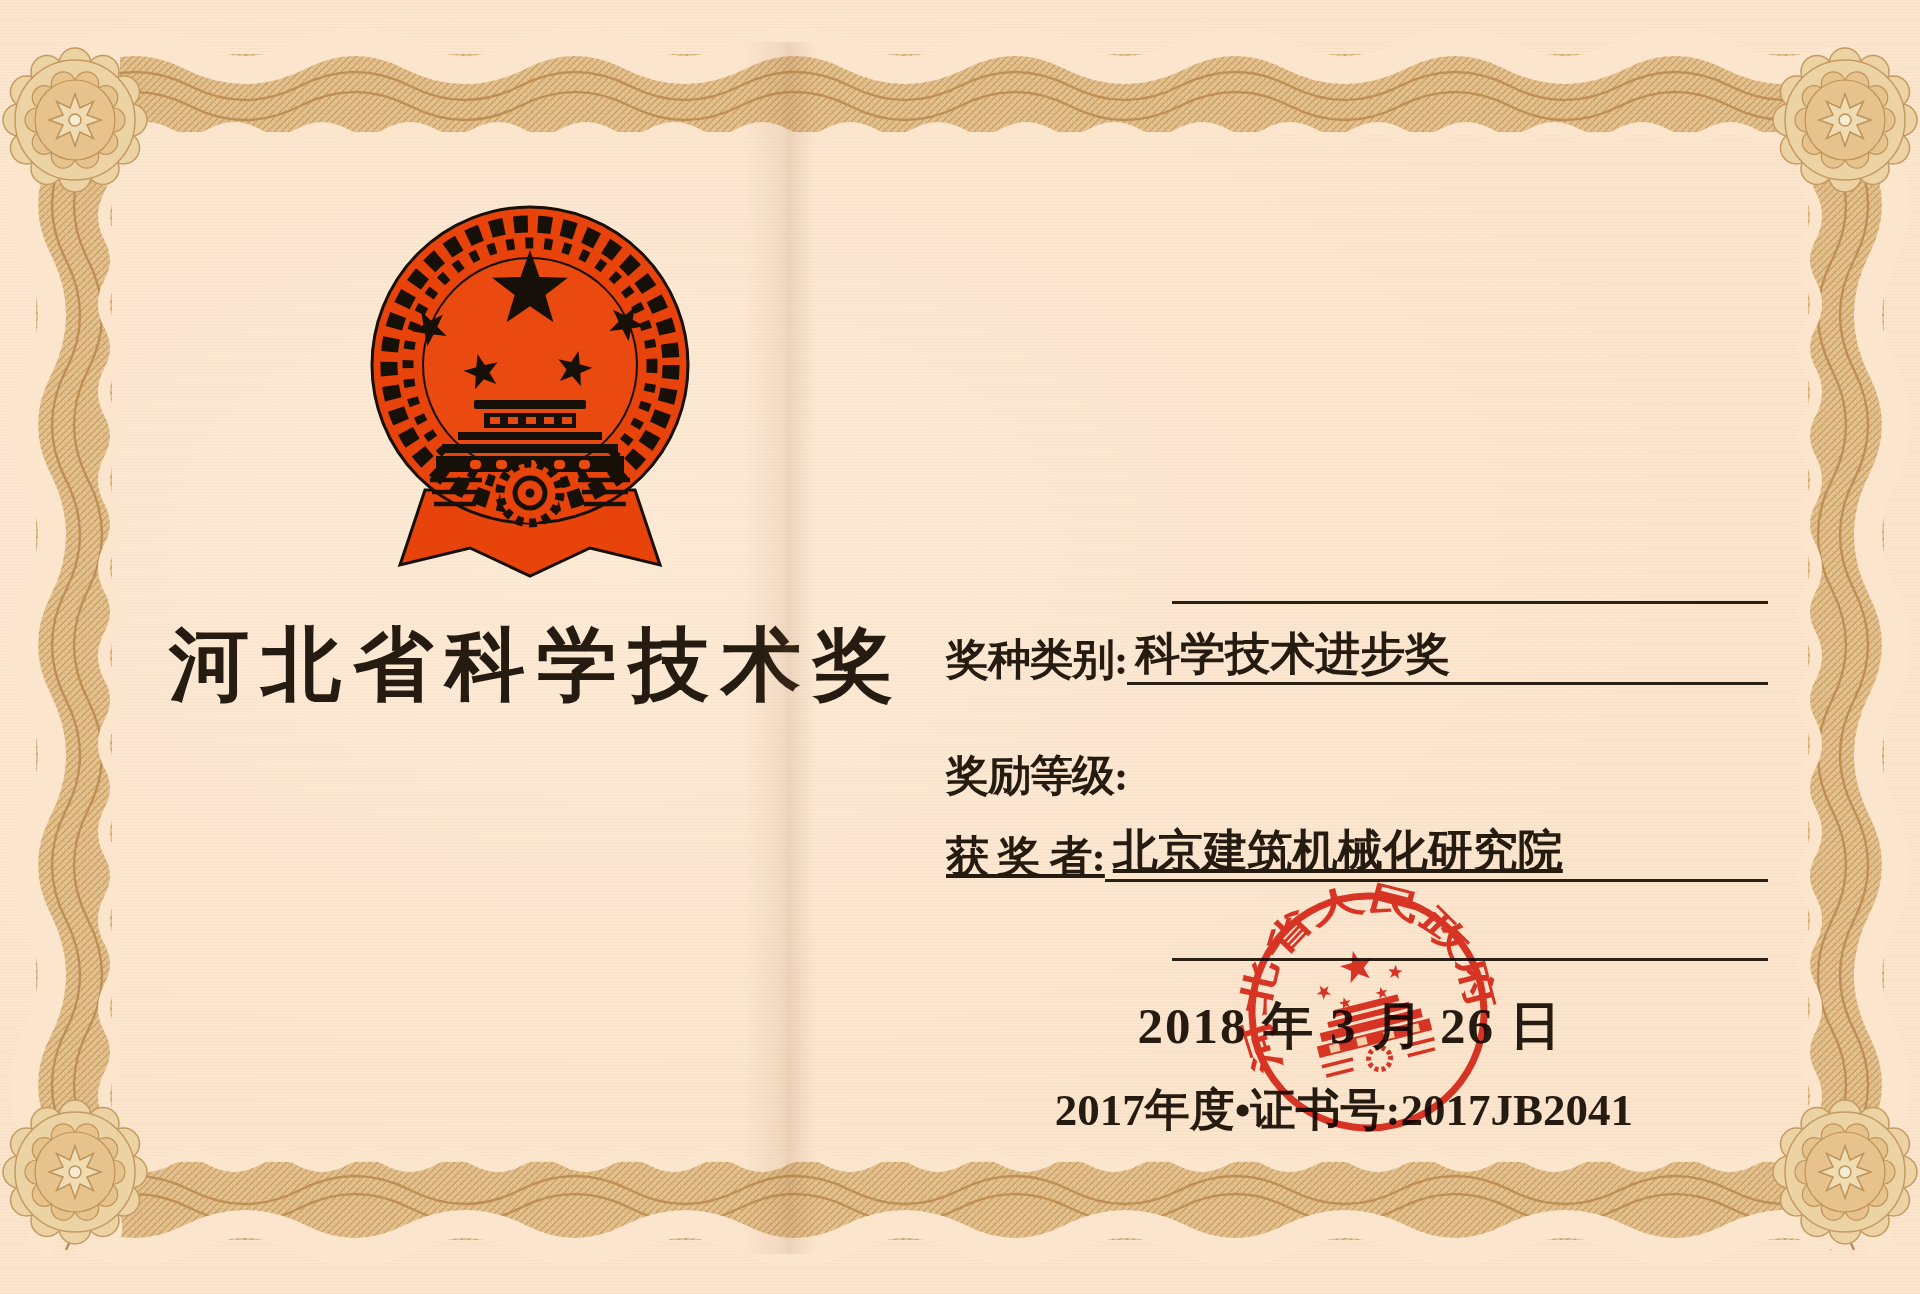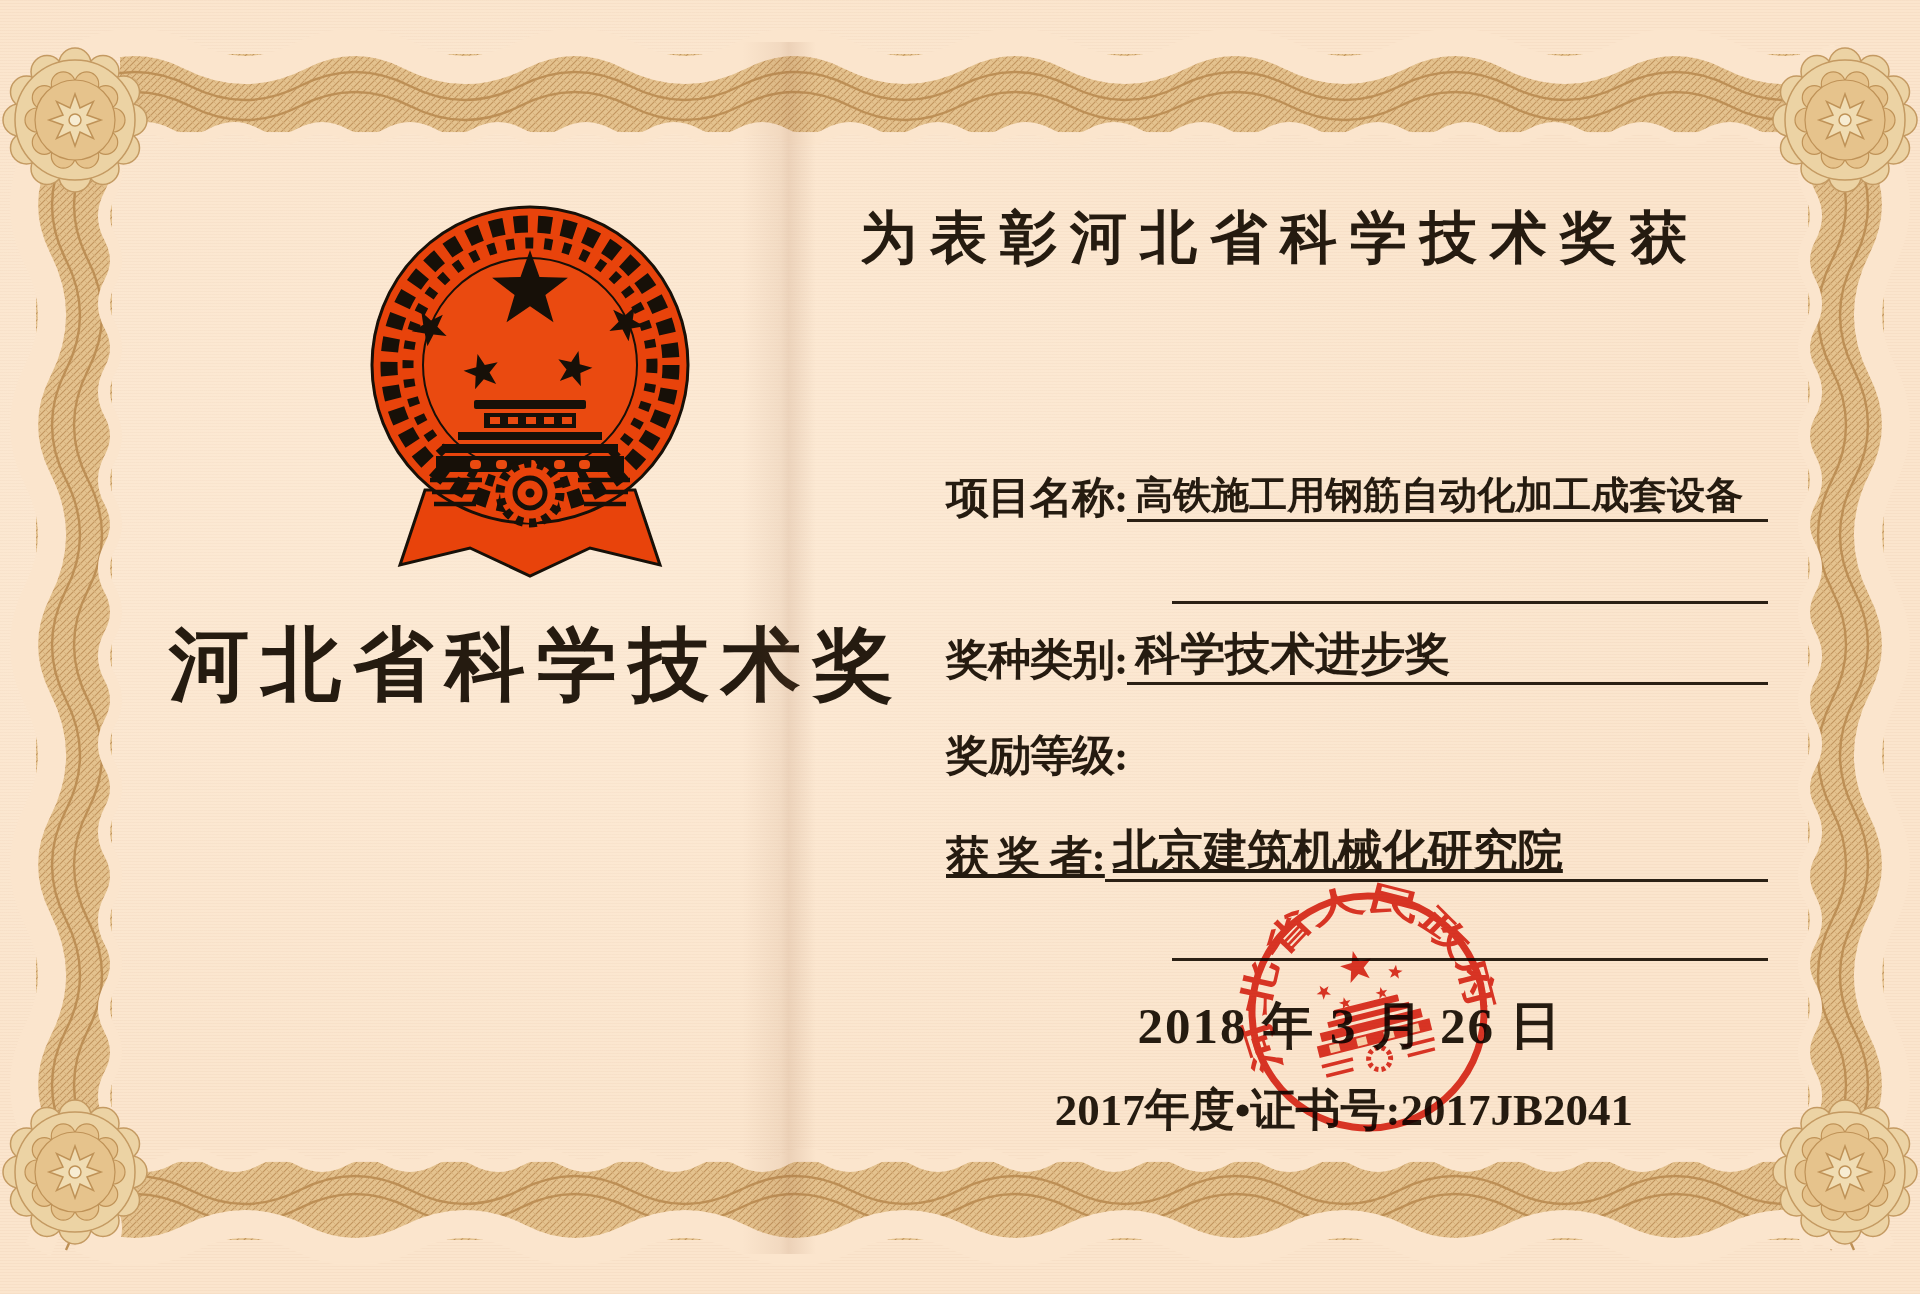--- a/index.html
+++ b/index.html
@@ -22,21 +22,21 @@
   .subtitle{position:absolute;left:38px;top:798px;width:800px;text-align:center;
     font-size:134px;font-weight:bold;letter-spacing:-14px;white-space:nowrap;}
   .intro-line{position:absolute;font-size:57px;font-weight:bold;letter-spacing:13px;white-space:nowrap;}
   .intro-1{left:860px;top:200px;}
   .intro-2{left:834px;top:332px;}
   .field{position:absolute;left:946px;width:822px;display:flex;align-items:flex-end;}
   .f-label{font-size:43px;font-weight:bold;letter-spacing:-1px;white-space:pre;line-height:1.12;}
   .f-value{flex:1 1 auto;border-bottom:3px solid #2b2014;font-size:45px;font-weight:bold;
     white-space:nowrap;padding:0 0 3px 8px;line-height:1.08;}
   .f-value.small{font-size:38px;}
-  .field-1{top:474px;} .field-2{top:630px;font-family:Liberation Serif, serif;} .field-3{top:732px;justify-content:space-between;} .field-4{top:827px;text-decoration:underline;}
+  .field-1{top:474px;} .field-2{top:630px;font-family:Liberation Serif, serif;} .field-3{top:752px;justify-content:space-between;} .field-4{top:827px;text-decoration:underline;}
   .blank-line{position:absolute;left:1172px;width:596px;height:0;border-top:3px solid #2b2014;}
   .blank-1{top:601px;} .blank-2{top:958px;}
   .date-line{position:absolute;left:1030px;top:992px;width:640px;text-align:center;
     font-size:51px;font-weight:bold;letter-spacing:2px;white-space:nowrap;}
   .cert-no{position:absolute;left:1024px;top:1080px;width:640px;text-align:center;
     font-size:45px;font-weight:bold;white-space:nowrap;}
 </style>
 </head>
 <body>
 
@@ -146,26 +146,21 @@
     <path d="M-100 100 h52 M-98 112 h46 M-96 124 h42 M100 100 h-52 M98 112 h-46 M96 124 h-42" stroke="#171008" stroke-width="4.5" fill="none"></path>
     <g transform="translate(0,113)">
       <circle r="30" fill="#e8430b" stroke="#171008" stroke-width="9" stroke-dasharray="7.5 6"></circle>
       <circle r="15" fill="none" stroke="#171008" stroke-width="5"></circle>
       <circle r="4.5" fill="#171008"></circle>
     </g>
   </svg>
 
   <div class="page-title">河北省科学技术奖</div>
 
-  <div class="intro-line intro-1">为表彰河北省科学技术奖获</div>
-
-  <div class="field field-1">
-    <span class="f-label">项目名称:</span>
-    <span class="f-value small">高铁施工用钢筋自动化加工成套设备</span>
-  </div>
+
   <div class="blank-line blank-1"></div>
 
   <div class="field field-2">
     <span class="f-label">奖种类别:</span>
     <span class="f-value">科学技术进步奖</span>
   </div>
 
   <div class="field field-3">
     <span class="f-label">奖励等级:</span>
   </div>

